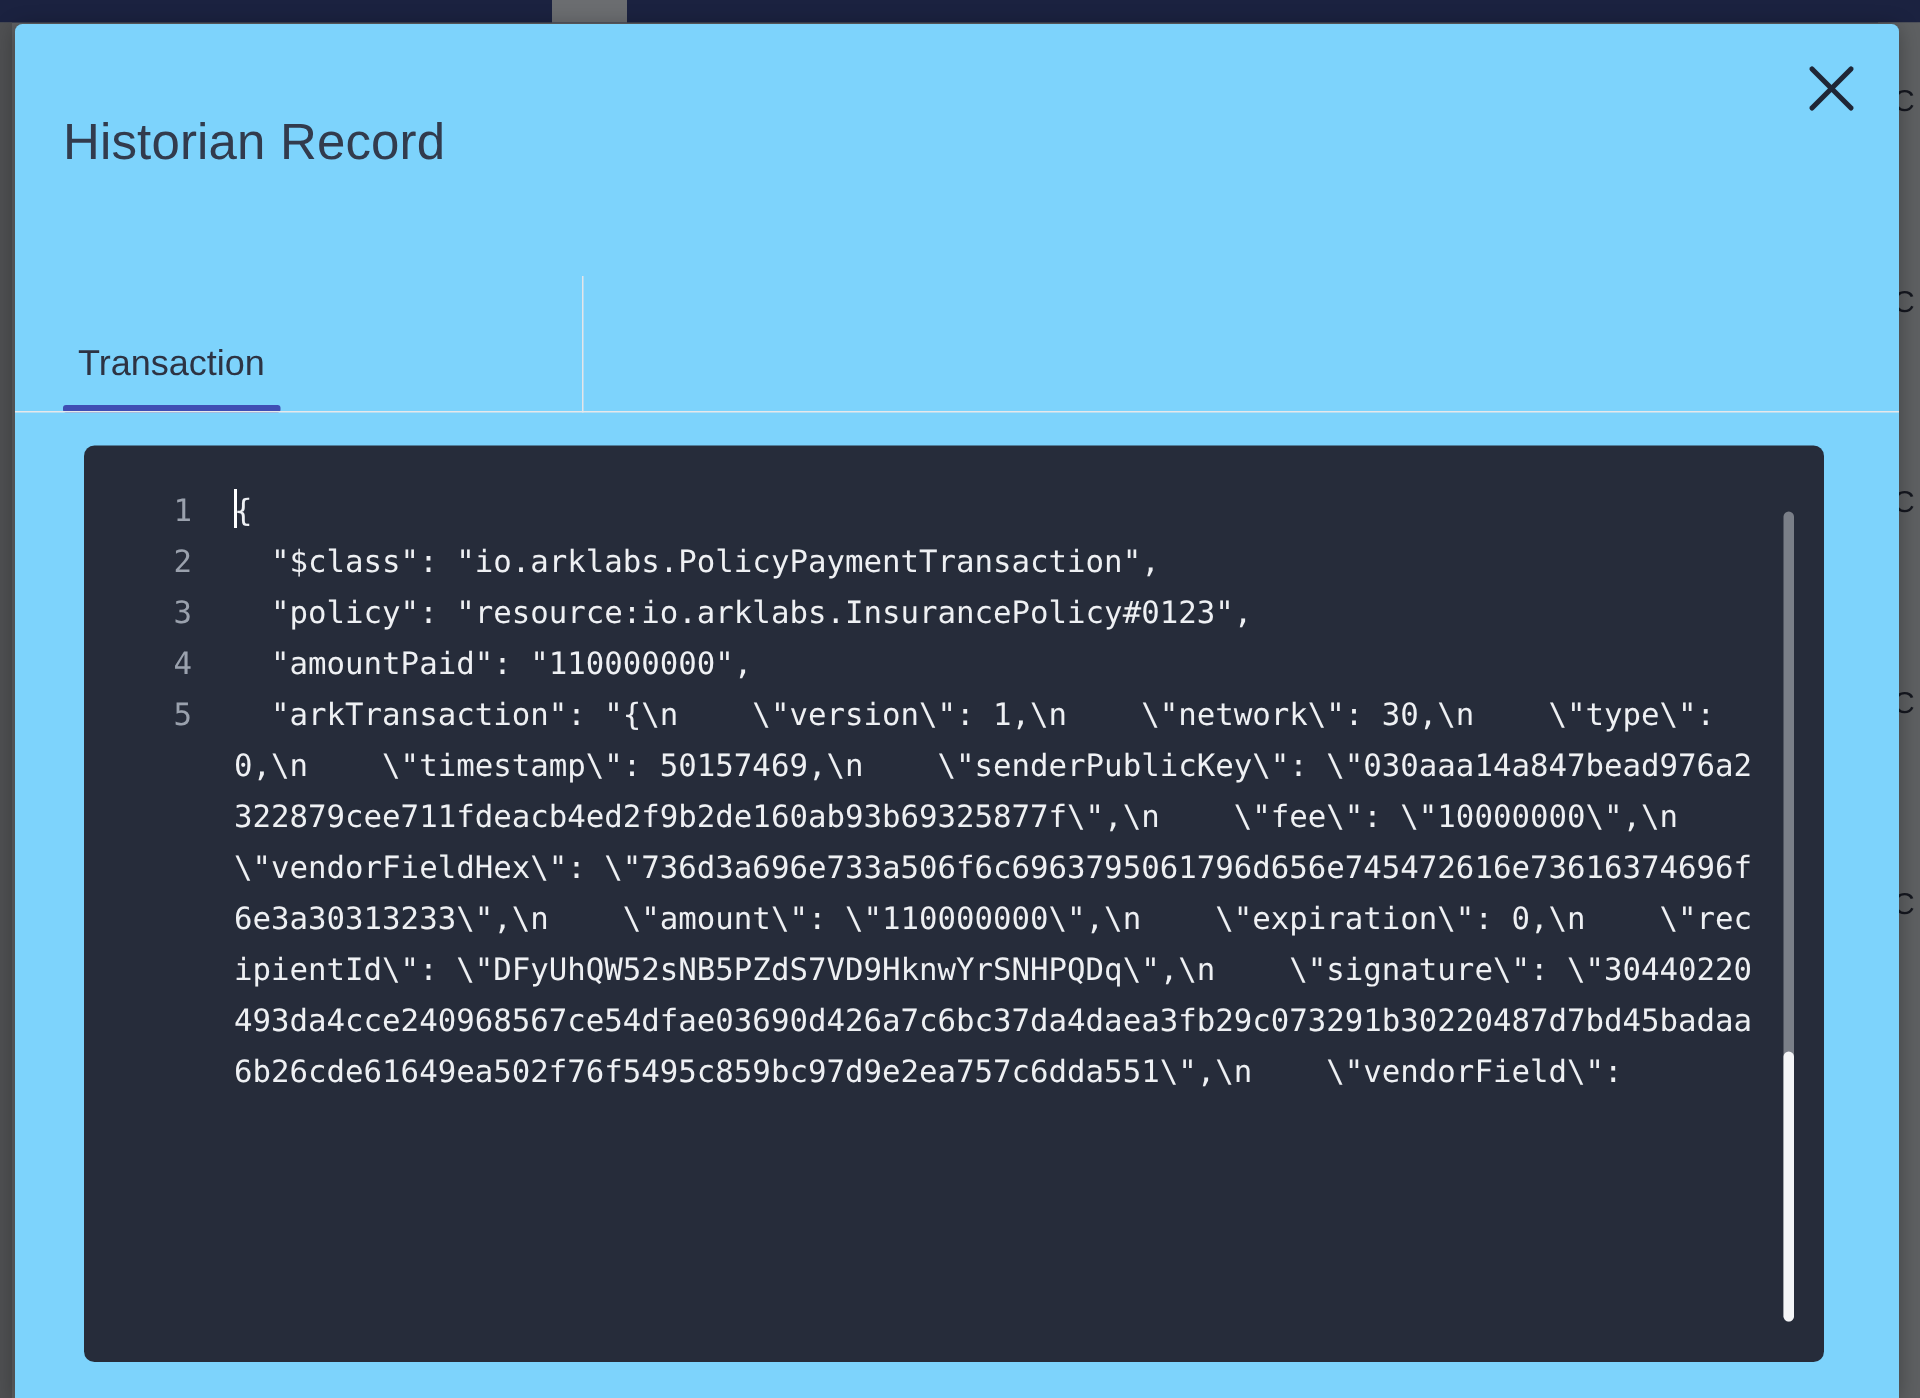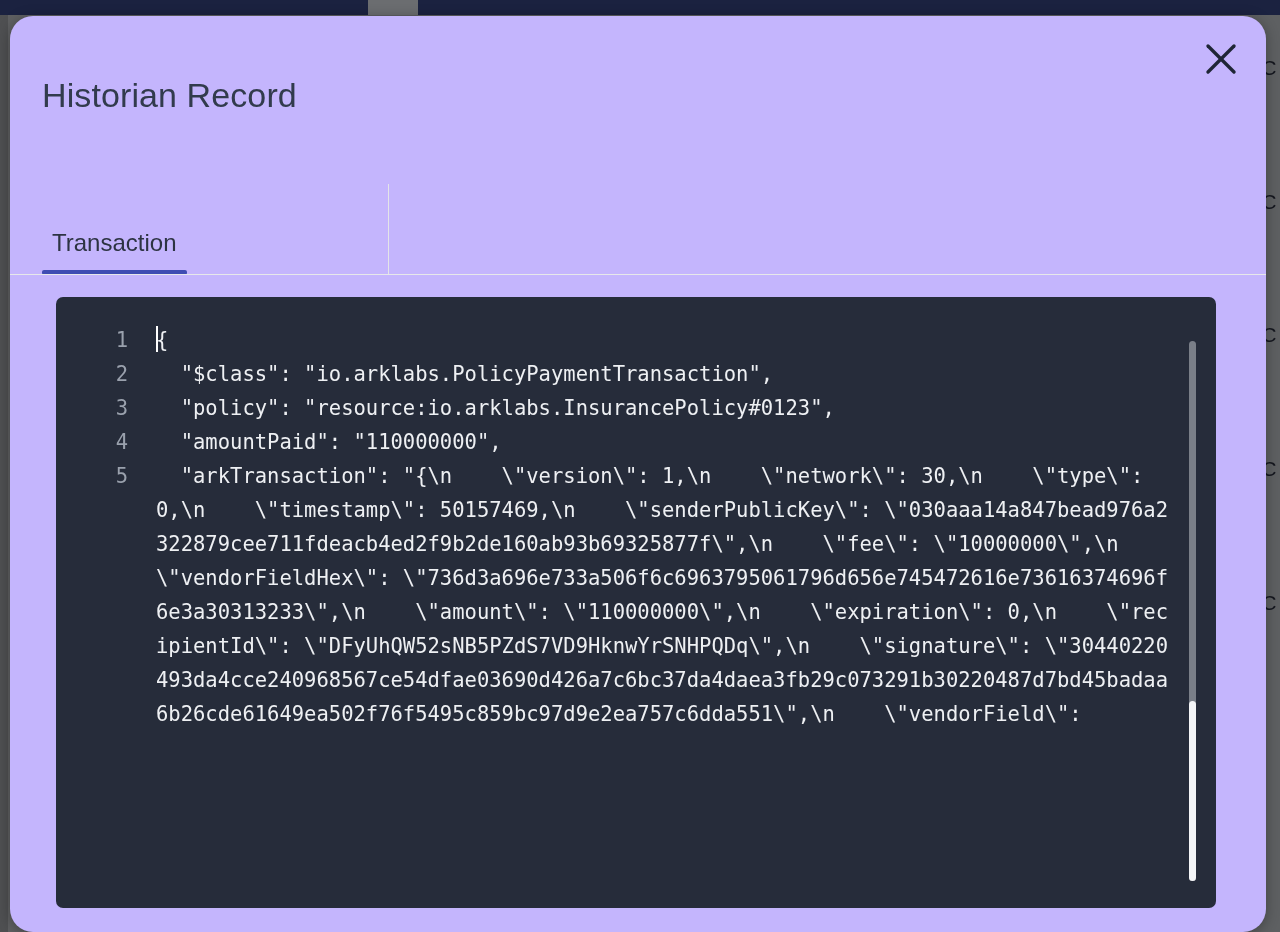--- a/index.html
+++ b/index.html
@@ -51,26 +51,25 @@
     font-size: 20px;
     line-height: 20px;
   }
 
   
   #historian-record-modal {
     position: absolute;
     top: 16px; left: 10px;
     width: 1256px;
     height: 916px;
-    background: #c4b5fd;
+    background: #7dd3fc;
     border-top-left-radius: 5px;
     border-top-right-radius: 5px;
     box-shadow: 0 2px 14px rgba(0,0,0,0.32);
     overflow: hidden;
-    border-radius: 23px;
   }
 
   #modal-close-button {
     position: absolute;
     top: 14px; right: 16px;
     width: 58px; height: 58px;
     display: flex;
     align-items: center;
     justify-content: center;
     background: transparent;

